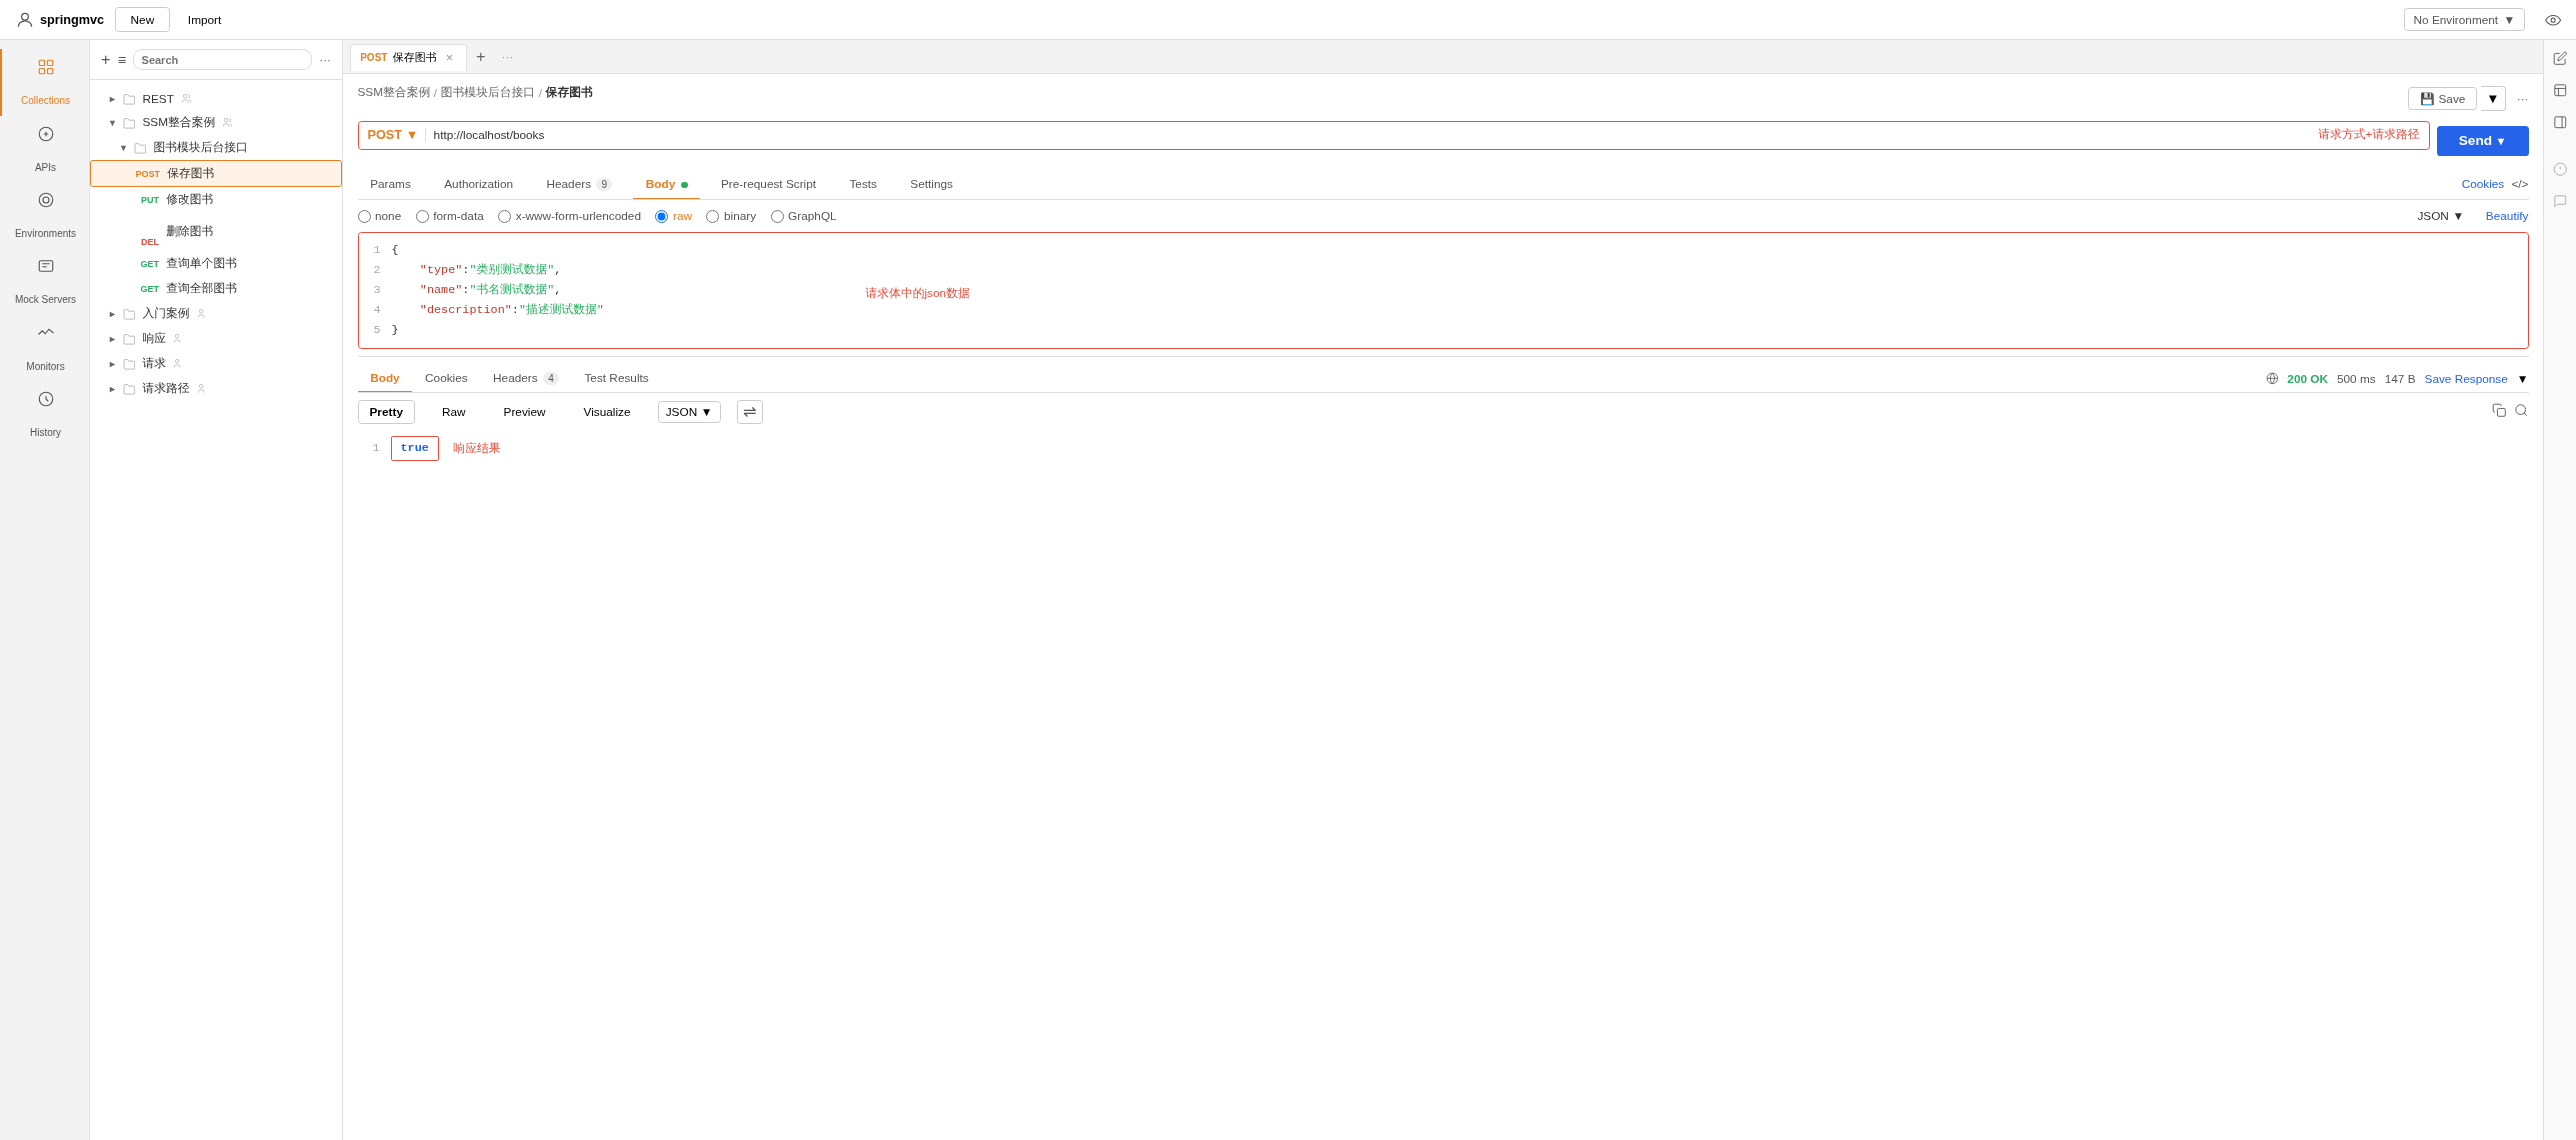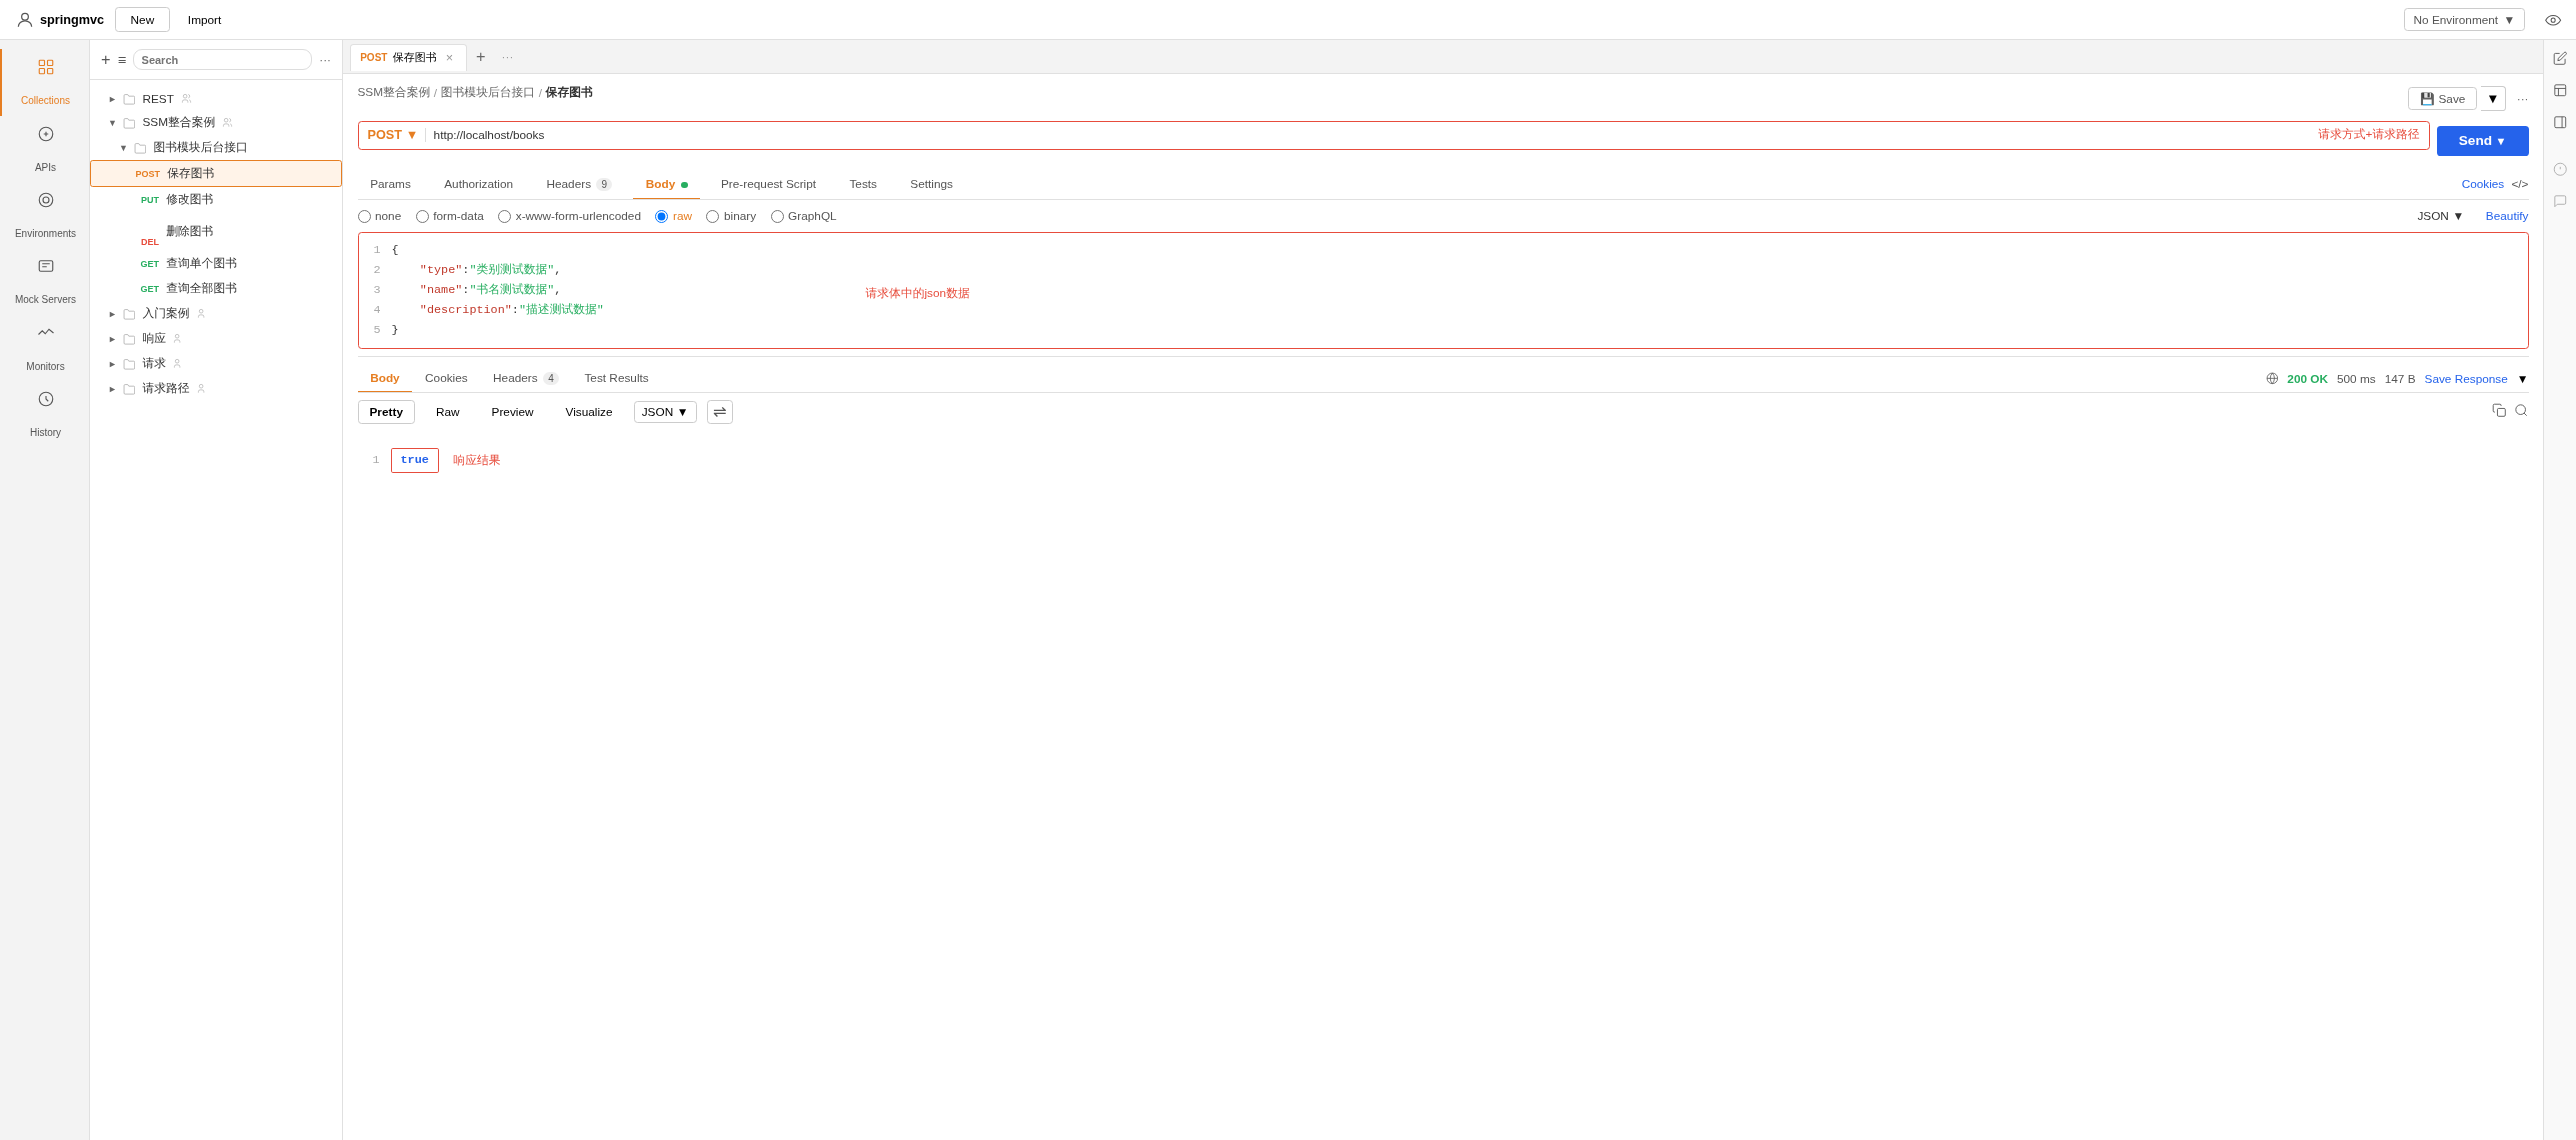--- a/index.html
+++ b/index.html
@@ -353,22 +353,22 @@
     }
     .status-ok { color: #27ae60; font-weight: 600; }
     .status-time { color: #555; }
     .status-size { color: #555; }
     .save-response { color: #2563eb; font-size: 11.8px; cursor: pointer; }
 
     
     .resp-format-row {
       display: flex;
       align-items: center;
-      gap: 10px;
-      margin-bottom: 18px;
+      gap: 16px;
+      margin-bottom: 6px;
     }
     .resp-format-btn {
       padding: 3.6px 11px;
       border-radius: 3.6px;
       cursor: pointer;
       font-size: 11.8px;
       background: transparent;
       border: none;
     }
     .resp-format-btn.active {

